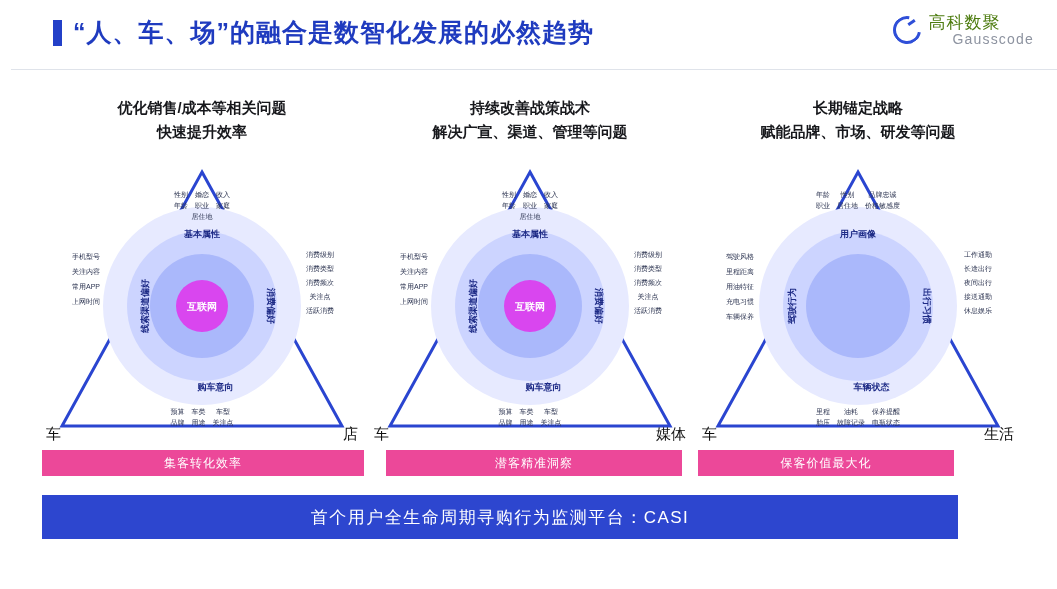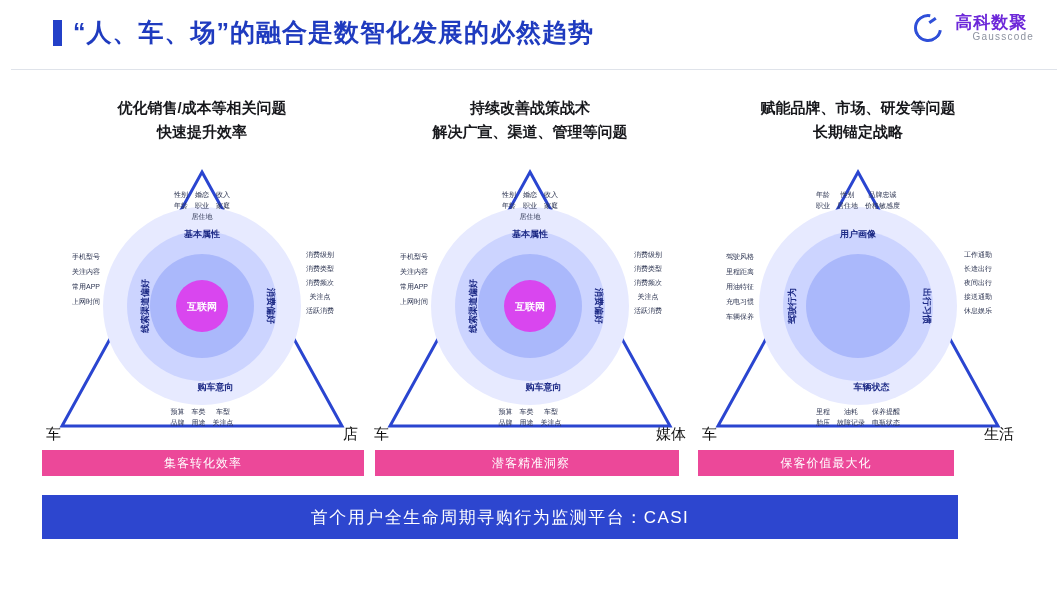--- a/index.html
+++ b/index.html
@@ -71,27 +71,26 @@
     position: absolute;
     right: -1px;
     top: 6px;
     width: 8px;
     height: 3px;
     background: #2f4fd8;
   }
   .logo-txt { line-height: 1.05; }
   .logo-cn {
     font-size: 17px;
-    font-weight: bold;
-    color: #6d28d9;
+    font-weight: normal;
+    color: #4d7c0f;
     letter-spacing: 1px;
-    text-align: center;
   }
   .logo-en {
-    font-size: 10px;
+    font-size: 14px;
     color: #8d93a0;
     letter-spacing: 1.2px;
     margin-left: 24px;
   }
 
   
   .col {
     position: absolute;
     top: 96px;
     width: 320px;
@@ -191,21 +190,21 @@
     height: 26px;
     background: #ec4899;
     color: #fff;
     font-size: 12px;
     display: flex;
     align-items: center;
     justify-content: center;
     letter-spacing: 1px;
   }
   .bar.b1 { left: 42px;  width: 322px; }
-  .bar.b2 { left: 375px; width: 296px; padding-left: 8px; }
+  .bar.b2 { left: 386px; width: 296px; }
   .bar.b3 { left: 698px; width: 256px; }
 
   .footer-bar {
     position: absolute;
     left: 42px;
     top: 495px;
     width: 916px;
     height: 44px;
     background: #2d46cf;
     color: #fff;
@@ -349,22 +348,22 @@
         <span>关注内容</span>
         <span>常用APP</span>
         <span>上网时间</span>
       </div>
     </div>
   </div>
 </div>
 
 <div class="col c3">
   <div class="col-heading">
+    <div>长期锚定战略</div>
     <div>赋能品牌、市场、研发等问题</div>
-    <div>长期锚定战略</div>
   </div>
   <div class="tri-wrap">
     <svg width="320" height="290" viewBox="0 0 320 290">
       <polygon points="160,18 300,272 20,272" fill="none" stroke="#2a45d0" stroke-width="3"></polygon>
     </svg>
     <div class="vertex v-top">人</div>
     <div class="vertex v-left">车</div>
     <div class="vertex v-right">生活</div>
 
     <div class="circles">

